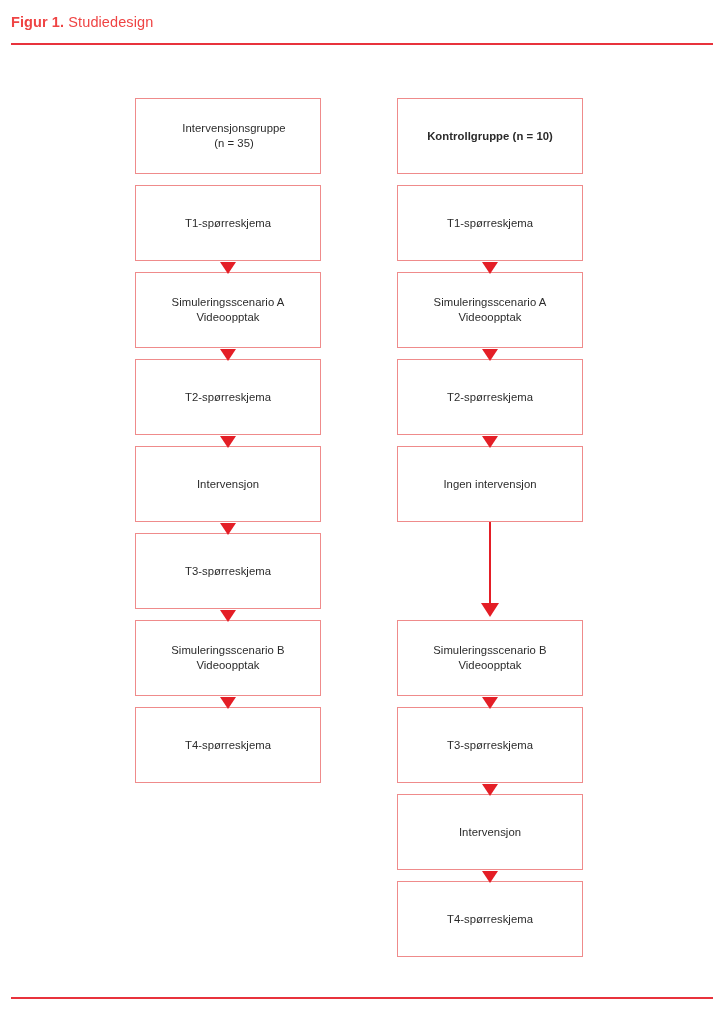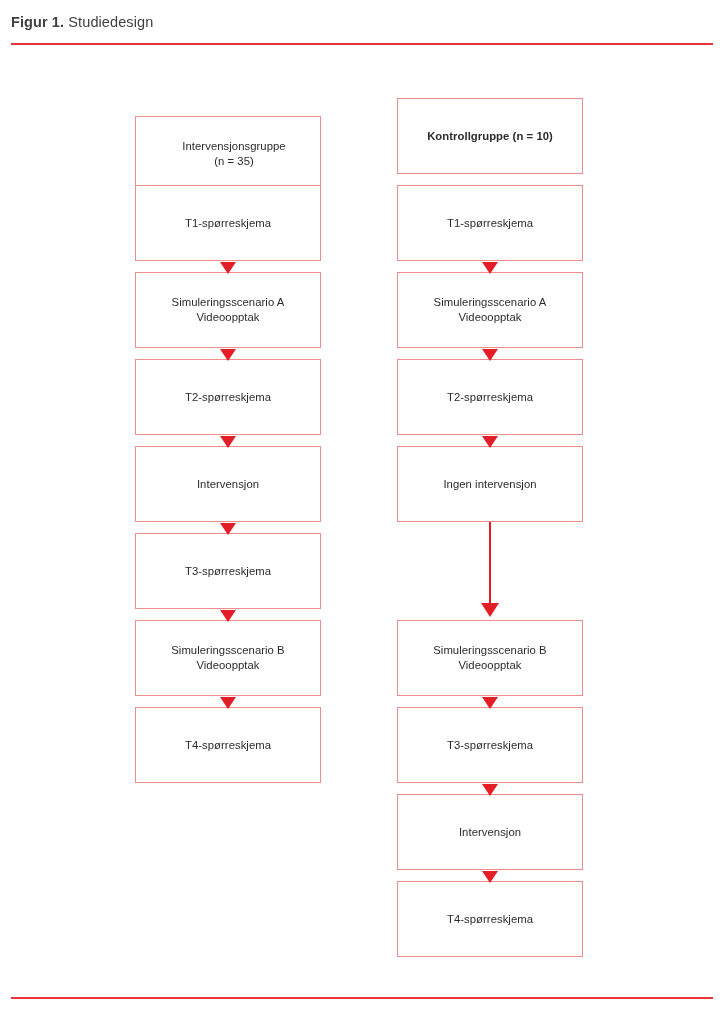--- a/index.html
+++ b/index.html
@@ -8,21 +8,21 @@
     background:#ffffff;
     font-family:"Liberation Sans","DejaVu Sans",sans-serif;
     position:relative;
     overflow:hidden;
     -webkit-font-smoothing:antialiased;
   }
   .figure-title{
     position:absolute;
     left:11px; top:14px;
     font-size:14.5px;
-    color:#404040;
+    color:#ef4444;
     letter-spacing:.1px;
     white-space:nowrap;
   }
   .figure-title .num{font-weight:700;}
   .figure-title .sub{font-weight:400;}
 
   .rule{
     position:absolute;
     left:11px; width:702px;
     height:2px;
@@ -81,21 +81,21 @@
 </head>
 <body>
 
 <div class="figure-title">
   <span class="num">Figur 1.</span><span>&nbsp;</span><span class="sub">Studiedesign</span>
 </div>
 
 <div class="rule rule-top"></div>
 
 <div class="canvas" id="canvas">
-    <div class="node" style="left: 135px; top: 116px; padding-left: 12px;">
+    <div class="node" style="left: 135px; top: 98px; padding-left: 12px;">
       <span class="label">Intervensjonsgruppe
 (n = 35)</span>
     </div>
     <div class="node" style="left: 135px; top: 185px;">
       <span class="label">T1-spørreskjema</span>
     </div>
     <div class="node" style="left: 135px; top: 272px;">
       <span class="label">Simuleringsscenario A
 Videoopptak</span>
     </div>

